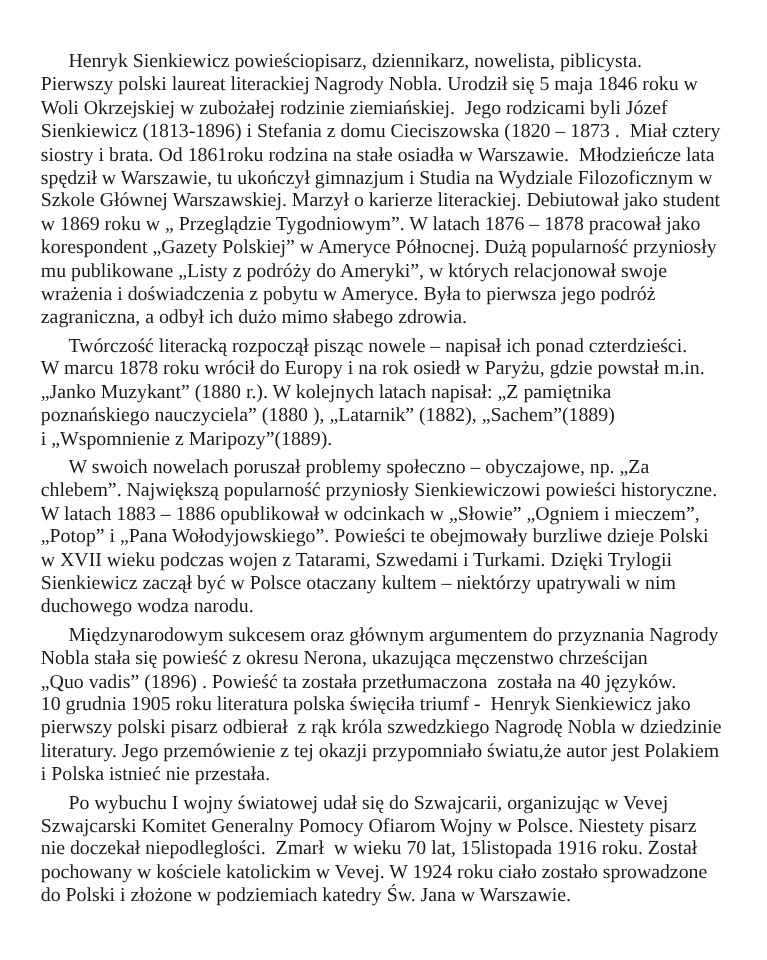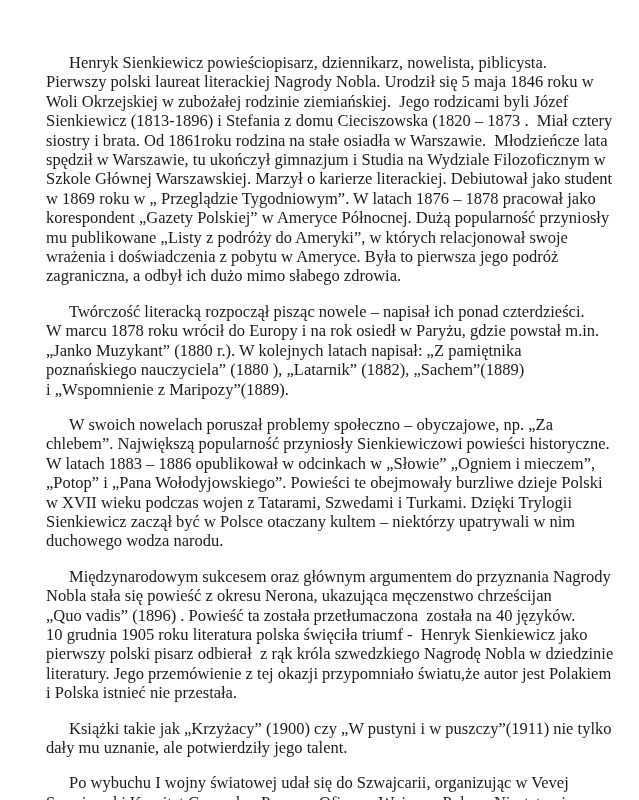--- a/index.html
+++ b/index.html
@@ -19,21 +19,21 @@
     padding: 37px 10px 0 30px;
     background: #ffffff;
   }
   .para {
     font-family: "Liberation Serif", "DejaVu Serif", serif;
     font-size: 16.5px;
     line-height: 19.4px;
     color: #1b1b1b;
     white-space: pre;
     text-indent: 23px;
-    margin: 16px;
+    margin: 4px;
     padding: 0;
   }
 </style>
 </head>
 <body>
 
 <div class="page">
   <div class="para">Henryk Sienkiewicz powieściopisarz, dziennikarz, nowelista, piblicysta.
 Pierwszy polski laureat literackiej Nagrody Nobla. Urodził się 5 maja 1846 roku w
 Woli Okrzejskiej w zubożałej rodzinie ziemiańskiej.  Jego rodzicami byli Józef
@@ -58,20 +58,18 @@
 w XVII wieku podczas wojen z Tatarami, Szwedami i Turkami. Dzięki Trylogii
 Sienkiewicz zaczął być w Polsce otaczany kultem – niektórzy upatrywali w nim
 duchowego wodza narodu.</div>
   <div class="para">Międzynarodowym sukcesem oraz głównym argumentem do przyznania Nagrody
 Nobla stała się powieść z okresu Nerona, ukazująca męczenstwo chrześcijan
 „Quo vadis” (1896) . Powieść ta została przetłumaczona  została na 40 języków.
 10 grudnia 1905 roku literatura polska święciła triumf -  Henryk Sienkiewicz jako
 pierwszy polski pisarz odbierał  z rąk króla szwedzkiego Nagrodę Nobla w dziedzinie
 literatury. Jego przemówienie z tej okazji przypomniało światu,że autor jest Polakiem
 i Polska istnieć nie przestała.</div>
-  <div class="para">Książki takie jak „Krzyżacy” (1900) czy „W pustyni i w puszczy”(1911) nie tylko
-dały mu uznanie, ale potwierdziły jego talent.</div>
   <div class="para">Po wybuchu I wojny światowej udał się do Szwajcarii, organizując w Vevej
 Szwajcarski Komitet Generalny Pomocy Ofiarom Wojny w Polsce. Niestety pisarz
 nie doczekał niepodleglości.  Zmarł  w wieku 70 lat, 15listopada 1916 roku. Został
 pochowany w kościele katolickim w Vevej. W 1924 roku ciało zostało sprowadzone
 do Polski i złożone w podziemiach katedry Św. Jana w Warszawie.</div>
 </div>
 
 </body></html>

